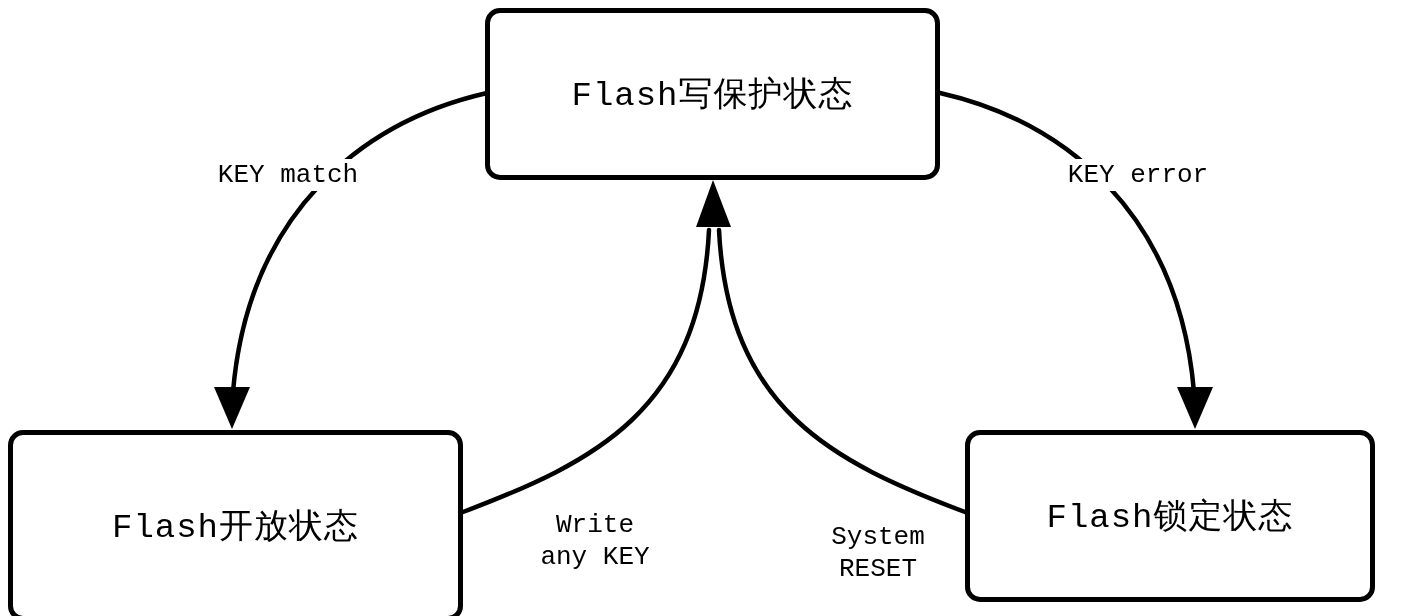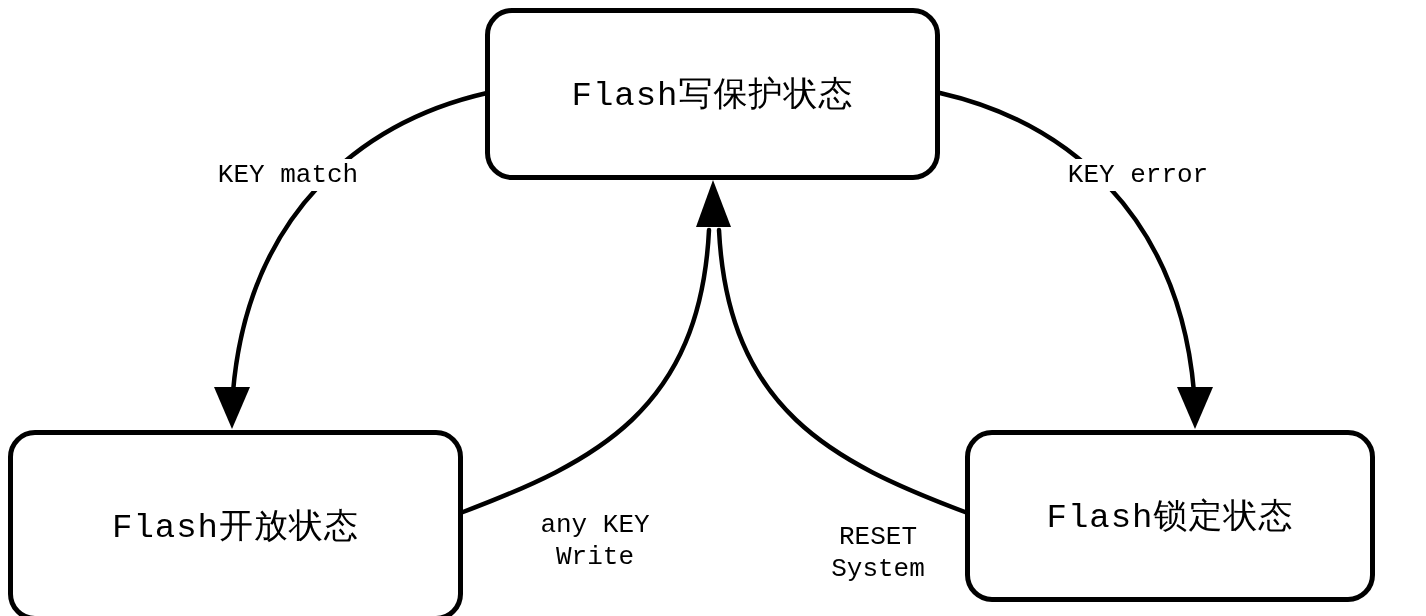--- a/index.html
+++ b/index.html
@@ -18,21 +18,21 @@
     position: absolute;
     left: 0; top: 0;
     width: 1426px; height: 616px;
     z-index: 1;
   }
   .state-box {
     position: absolute;
     z-index: 2;
     background: #ffffff;
     border: 5px solid #000000;
-    border-radius: 27px;
+    border-radius: 15px;
     display: flex;
     align-items: center;
     justify-content: center;
     font-size: 34px;
     color: #000000;
     letter-spacing: 1px;
     white-space: nowrap;
   }
   .state-top    { left: 485px;  top: 8px;   width: 455px; height: 172px; }
   .state-left   { left: 8px;    top: 430px; width: 455px; height: 191px; }
@@ -83,22 +83,22 @@
 
   <div class="state-box state-right">
     <span>Flash锁定状态</span>
   </div>
 
   <div class="edge-label label-key-match">KEY match</div>
 
   <div class="edge-label label-key-error">KEY error</div>
 
   <div class="edge-label label-write-key">
+    <div>Write</div>
     <div>any KEY</div>
-    <div>Write</div>
   </div>
 
   <div class="edge-label label-sys-reset">
+    <div>System</div>
     <div>RESET</div>
-    <div>System</div>
   </div>
 
 </div>
 
 </body></html>

